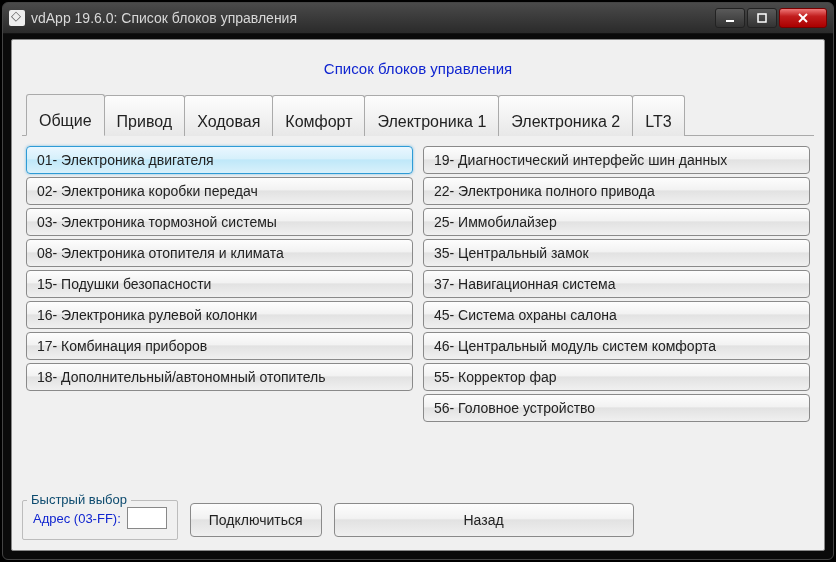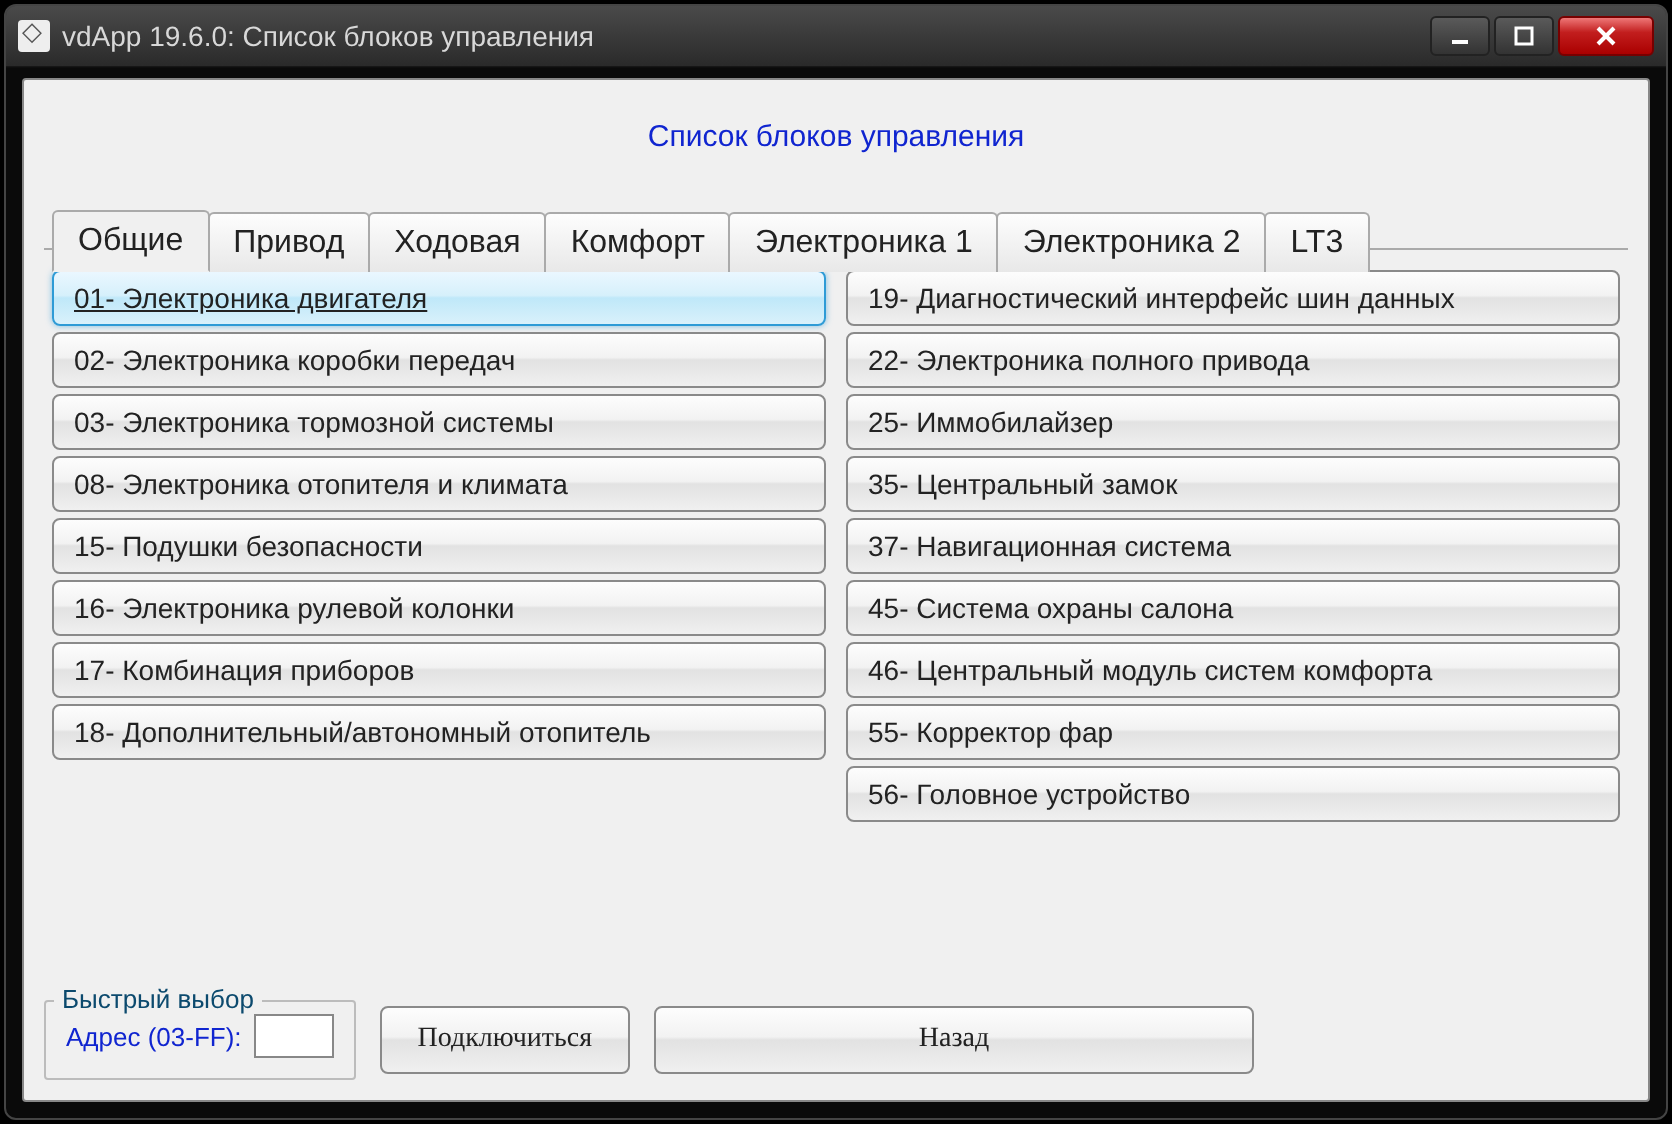--- a/index.html
+++ b/index.html
@@ -90,30 +90,30 @@
     font-size: 15px;
     padding: 12px 0 16px 0;
   }
   .tabstrip {
     display: flex;
     align-items: flex-end;
     border-bottom: 1px solid #aaa;
     padding-left: 4px;
   }
   .tab {
-    padding: 6px 12px 5px 12px;
+    padding: 17px 12px 5px 12px;
     font-size: 16px;
     color: #222;
     border: 1px solid #aaa;
     border-bottom: none;
     background: linear-gradient(to bottom, #fdfdfd, #e8e8e8);
     margin-right: -1px;
     border-radius: 3px 3px 0 0;
     position: relative;
-    top: 12px;
+    top: 1px;
     cursor: default;
   }
   .tab.active {
     background: #f0f0f0;
     border-bottom: 1px solid #f0f0f0;
     font-size: 16px;
     z-index: 2;
   }
   .tabcontent {
     flex: 1;
@@ -141,21 +141,20 @@
     display: flex;
     align-items: center;
     cursor: default;
     white-space: nowrap;
     overflow: hidden;
   }
   .block-btn.selected {
     background: linear-gradient(to bottom, #eaf7ff 0%, #d6f0fb 45%, #bfe8f9 50%, #d9f1fb 100%);
     border: 1px solid #2e9bd6;
     box-shadow: 0 0 3px rgba(46,155,214,0.6);
-    text-decoration: underline;
   }
   .bottom {
     display: flex;
     align-items: center;
     gap: 12px;
     padding-top: 6px;
   }
   .quickbox {
     border: 1px solid #bcbcbc;
     border-radius: 2px;
@@ -191,21 +190,20 @@
     padding: 16px 18px;
     font-size: 14px;
     color: #222;
     background: linear-gradient(to bottom, #fdfdfd 0%, #f2f2f2 45%, #e2e2e2 50%, #f0f0f0 100%);
     border: 1px solid #8a8a8a;
     border-radius: 4px;
     display: flex;
     align-items: center;
     justify-content: center;
     cursor: default;
-    font-family: Liberation Serif, serif;
   }
   .back-btn {
     flex: 1;
     max-width: 300px;
   }
 </style>
 </head>
 <body>
 
 <div class="window">

